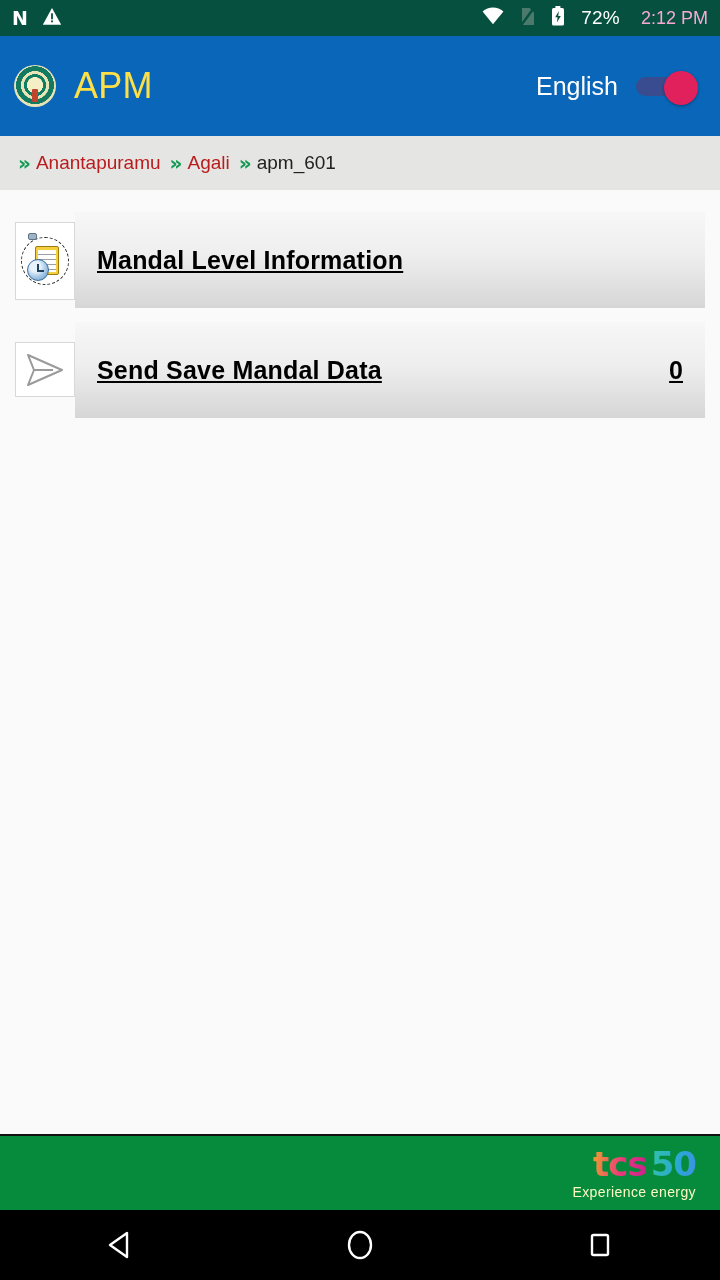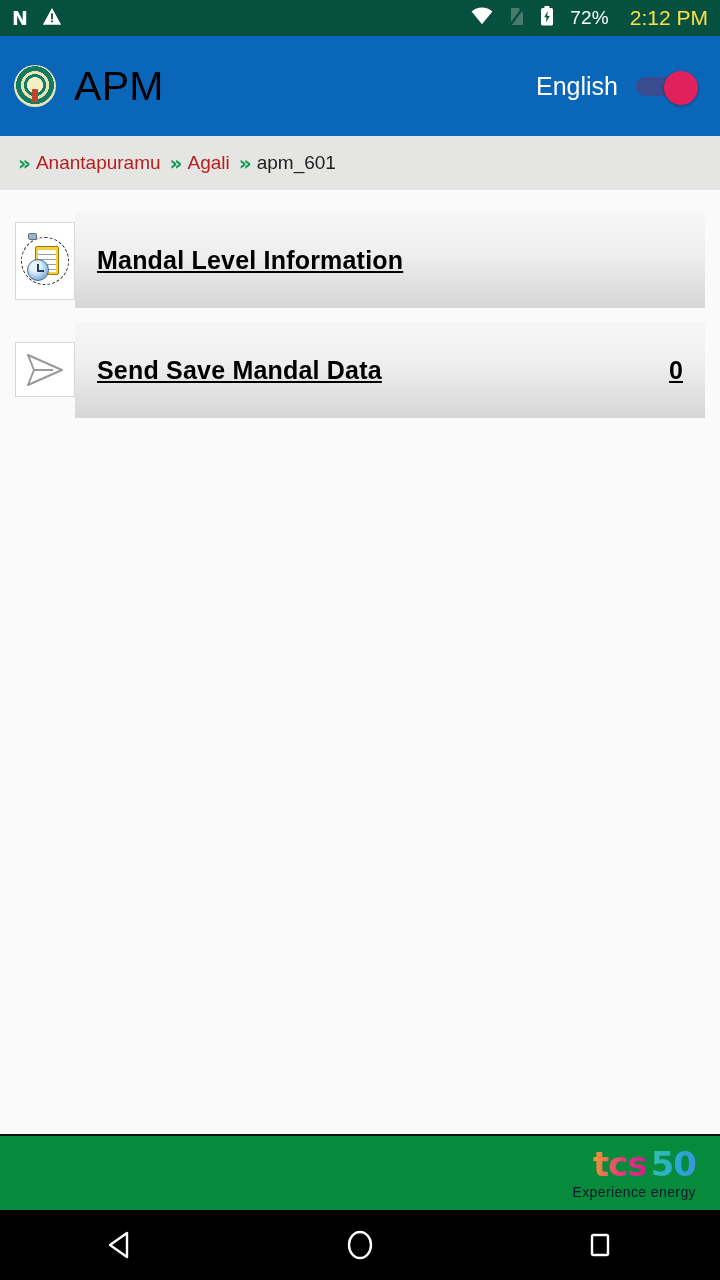--- a/index.html
+++ b/index.html
@@ -13,39 +13,39 @@
 
   
   .statusbar {
     height:36px; background:#05503f; flex:0 0 36px;
     display:flex; align-items:center; padding:0 12px;
     color:#ffffff;
   }
   .sb-left { display:flex; align-items:center; gap:14px; }
   .sb-right { margin-left:auto; display:flex; align-items:center; gap:16px; }
   .sb-text { font-size:19px; color:#ffffff; letter-spacing:.2px; }
-  .sb-time { font-size:21px; color:#fde047; margin-left:5px; }
+  .sb-time { font-size:18px; color:#f9a8d4; margin-left:5px; }
   .ico-n { font-size:19px; font-weight:bold; font-family:"DejaVu Sans", sans-serif; color:#fff; line-height:1; }
 
   
   .appbar {
     height:100px; flex:0 0 100px; background:#0a66b8;
     display:flex; align-items:center; padding:0 22px 0 14px;
   }
   .emblem {
     width:42px; height:42px; border-radius:50%;
     background:radial-gradient(circle at 50% 48%, #f4efc4 0 26%, #0f7d63 27% 36%, #e9e4b8 37% 46%, #13795f 47% 62%, #e8e3b6 63% 74%, #0d7a5f 75% 88%, #cfe0d6 89% 100%);
     position:relative; flex:0 0 42px; overflow:hidden;
   }
   .emblem::after {
     content:""; position:absolute; left:50%; top:58%;
     transform:translateX(-50%);
     width:6px; height:13px; background:#c0452e; border-radius:1px;
   }
-  .app-title { color:#000000; font-size:41px; margin-left:18px; letter-spacing:.3px; }
+  .app-title { color:#fde047; font-size:36px; margin-left:18px; letter-spacing:.3px; }
   .lang-wrap { margin-left:auto; display:flex; align-items:flex-end; gap:18px; }
   .lang-label { color:#ffffff; font-size:25px; }
   .switch { position:relative; width:62px; height:30px; display:flex; align-items:center; }
   .switch-track {
     position:absolute; left:0; top:6px; width:48px; height:19px;
     background:#3b4b8c; border-radius:10px; opacity:.95;
   }
   .switch-thumb {
     position:absolute; right:0; top:0; width:34px; height:34px;
     background:#e0215c; border-radius:50%;
@@ -134,21 +134,21 @@
     background:linear-gradient(100deg,#f0a32a 0%,#e8377d 55%,#c8208c 100%);
     -webkit-background-clip:text; background-clip:text; color:transparent;
   }
   .tcs-50 {
     background:linear-gradient(100deg,#33c3a6 0%,#2aa7d6 60%,#3f8fe0 100%);
     -webkit-background-clip:text; background-clip:text; color:transparent;
     margin-left:4px;
     margin-top:8px;
   }
   .tcs-tag {
-    font-size:14px; color:#0f172a; margin-top:4px; letter-spacing:.4px;
+    font-size:14px; color:#fef9c3; margin-top:4px; letter-spacing:.4px;
   }
 
   
   .navbar {
     flex:0 0 70px; height:70px; background:#000000;
     display:flex; align-items:center; justify-content:space-around;
   }
   .nav-btn { width:90px; height:70px; display:flex; align-items:center; justify-content:center; }
 </style>
 </head>

